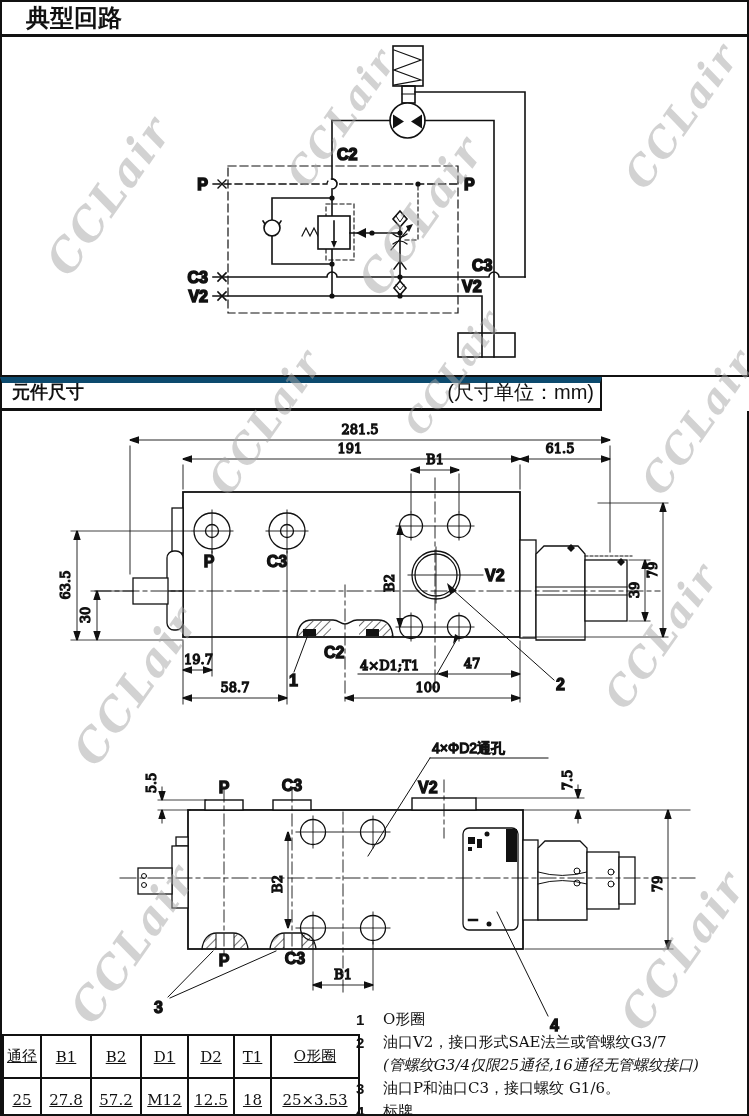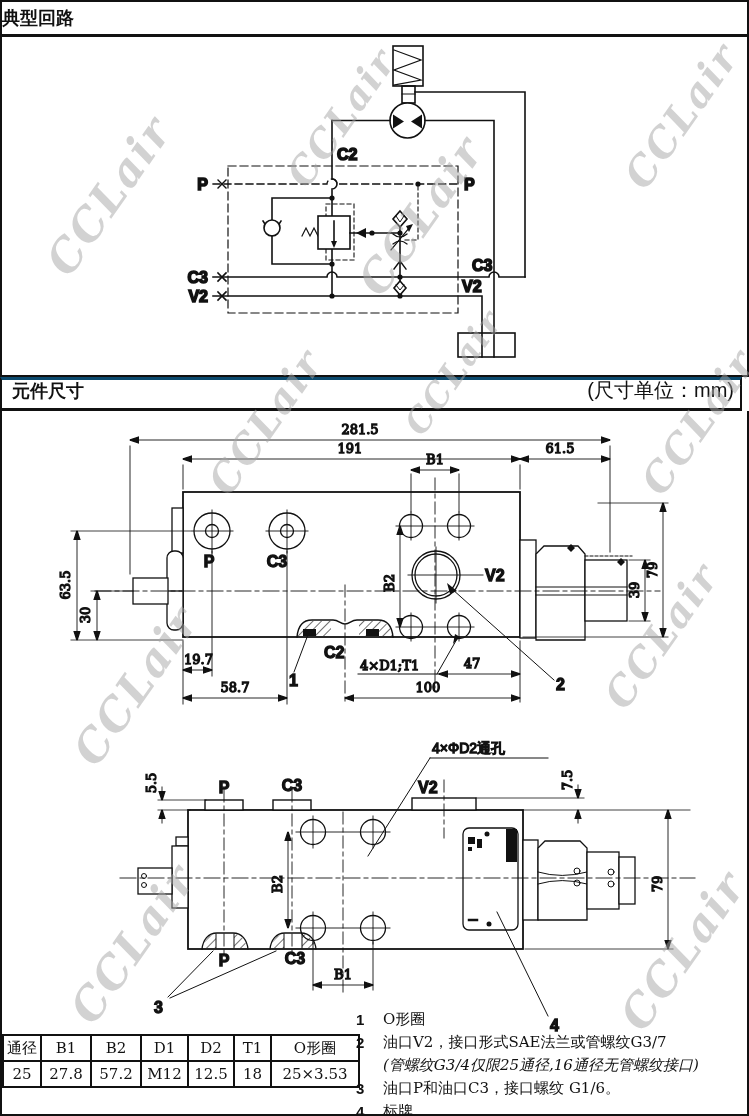--- a/index.html
+++ b/index.html
@@ -2,36 +2,36 @@
 <html><head>
 <meta charset="utf-8">
 <style>
   html,body{margin:0;padding:0;background:#e8e8e8;}
   .page{position:relative;width:749px;height:1116px;background:#ffffff;overflow:hidden;
         font-family:"Liberation Sans",sans-serif;color:#111;}
   .page *{box-sizing:border-box;}
   
   .frame{position:absolute;border:2px solid #111;background:transparent;}
   .hdr-top{left:0;top:0;width:749px;height:37px;border-bottom:3px solid #111;
-           display:flex;align-items:center;padding-left:0;font-size:18px;font-weight:bold;}
+           display:flex;align-items:center;padding-left:24px;font-size:24px;font-weight:bold;}
   .box-circuit{left:0;top:37px;width:749px;height:340px;border-top:none;}
-  .hdr-mid{left:0;top:377px;width:742px;height:34px;border-top:3px solid #0c4a6e;border-bottom:3px solid #111;
+  .hdr-mid{left:0;top:377px;width:602px;height:34px;border-top:6px solid #0c4a6e;border-bottom:3px solid #111;
            display:flex;align-items:center;justify-content:space-between;padding:0 6px 7px 10px;}
   .hdr-mid .t{font-size:18px;font-weight:bold;}
   .hdr-mid .u{font-size:20px;}
   .box-main{left:0;top:411px;width:749px;height:705px;border-top:none;}
   svg{position:absolute;left:0;overflow:visible;}
   svg text{font-family:"DejaVu Serif",serif;font-size:13px;fill:#111;}
   svg text.port{font-family:"Liberation Sans",sans-serif;font-weight:bold;font-size:16px;}
   svg text.lead{font-family:"Liberation Sans",sans-serif;font-weight:bold;font-size:16px;}
   svg text.cjk{font-family:"Liberation Sans",sans-serif;font-size:14px;}
   
   .spec{position:absolute;left:2px;top:1034px;border-collapse:collapse;
         font-family:"DejaVu Serif",serif;font-size:15px;}
-  .spec td{border:2px solid #111;text-align:center;padding:0;height:26px;}
+  .spec td{border:2px solid #111;text-align:center;padding:0;height:43px;text-decoration:underline;}
   
   .notes{position:absolute;left:356px;top:1008px;width:392px;
          font-family:"DejaVu Serif",serif;font-size:15px;}
   .note-row{display:flex;line-height:23px;}
   .note-num{width:27px;flex:0 0 27px;font-weight:bold;font-family:"Liberation Sans",sans-serif;}
   .note-text{flex:1;}
   .note-cont{padding-left:27px;line-height:23px;font-style:italic;}
   
   .wm{position:absolute;z-index:9;pointer-events:none;color:rgba(165,165,165,0.50);
       font-family:"DejaVu Serif",serif;font-style:italic;font-weight:bold;

